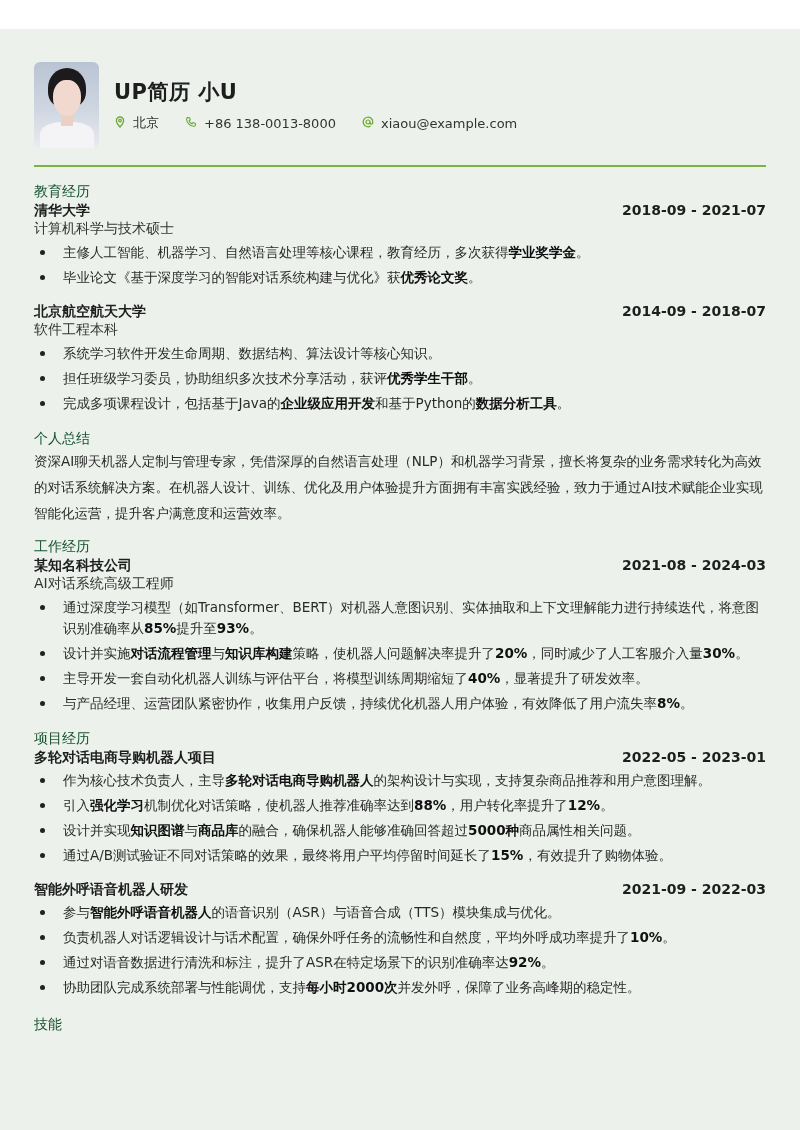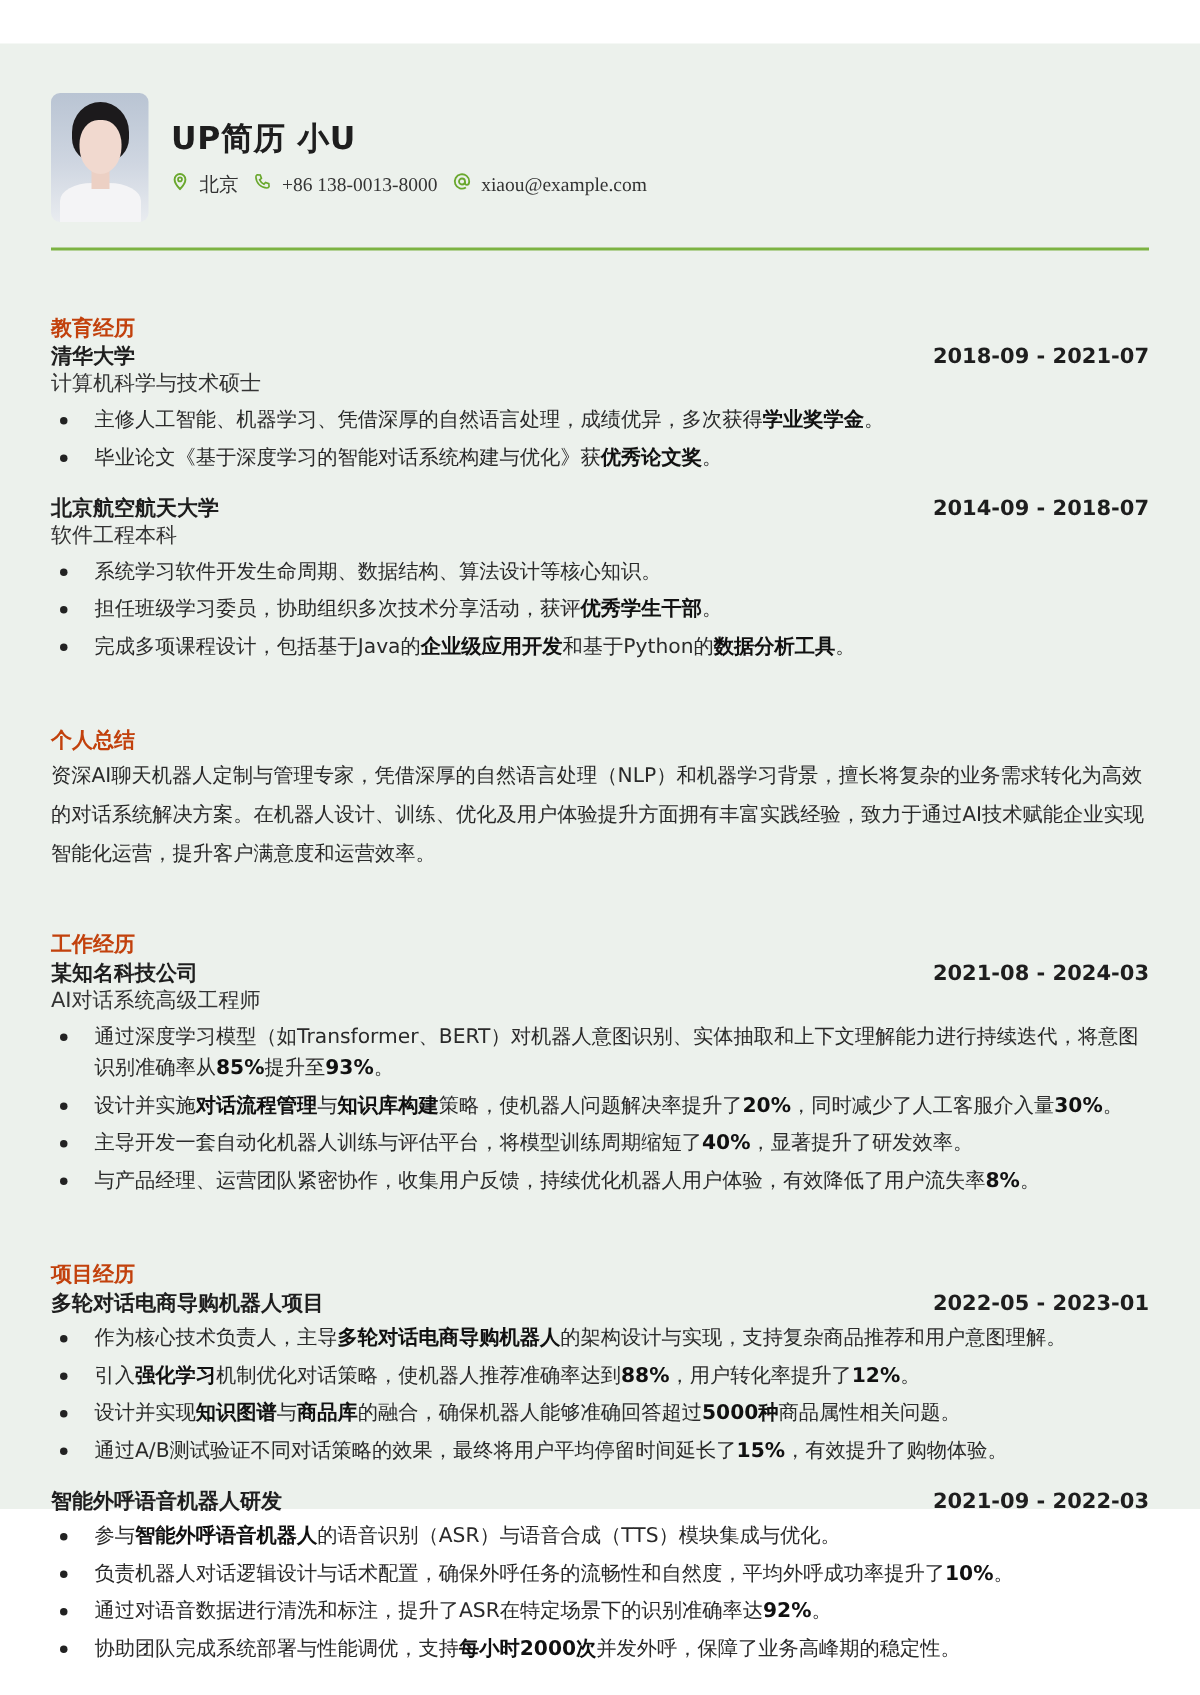--- a/index.html
+++ b/index.html
@@ -6,21 +6,21 @@
   html, body { width: 800px; height: 1130px; overflow: hidden; }
   body {
     background: #ffffff;
     font-family: "DejaVu Sans", "Liberation Sans", sans-serif;
     color: #222;
     position: relative;
   }
   .page {
     position: absolute;
     top: 29px; left: 0;
-    width: 800px; height: 977px;
+    width: 800px; height: 1101px;
     background: #ecf1ec;
   }
   .header {
     position: absolute;
     left: 34px; top: 33px;
     width: 732px; height: 106px;
   }
   .photo {
     position: absolute; left: 0; top: 0;
     width: 65px; height: 86px;
@@ -43,35 +43,35 @@
   .photo .body {
     position: absolute; left: 6px; top: 60px; width: 54px; height: 30px;
     background: #f4f4f6; border-radius: 40% 40% 0 0;
   }
   .name {
     position: absolute; left: 80px; top: 16px;
     font-size: 21px; font-weight: 700; color: #1e1e1e; letter-spacing: 0.5px;
   }
   .contacts {
     position: absolute; left: 80px; top: 52px;
-    display: flex; align-items: center; gap: 6px;
-    font-size: 13px; color: #333; font-family: Liberation Serif, serif;
+    display: flex; align-items: center; gap: 22px;
+    font-size: 13px; color: #333;
   }
   .contacts .c-item { display: flex; align-items: center; gap: 7px; margin-right: 4px; }
   .contacts svg { width: 12px; height: 12px; }
   .divider {
     position: absolute; left: 34px; top: 136px;
     width: 732px; height: 1.5px; background: #7cb342;
   }
   .content {
     position: absolute; left: 34px; top: 152px; width: 732px;
   }
   .section-title {
-    font-size: 14px; font-weight: 700; color: #c2410c;
-    line-height: 20px; height: 20px; margin-top: 28px;
+    font-size: 14px; font-weight: 400; color: #14532d;
+    line-height: 20px; height: 20px;
   }
   .entry-head {
     display: flex; justify-content: space-between; align-items: baseline;
     line-height: 18px; height: 18px;
   }
   .entry-title { font-size: 14px; font-weight: 700; color: #1e1e1e; }
   .entry-date { font-size: 14px; font-weight: 700; color: #1e1e1e; margin-left: 30px; }
   .entry-sub {
     display: flex; justify-content: flex-start;
     font-size: 14px; color: #333; line-height: 18px; height: 19px;
@@ -146,21 +146,21 @@
       <div>
         <div class="entry-head">
           <span class="entry-title">清华大学</span>
           <span class="entry-date">2018-09 - 2021-07</span>
         </div>
         <div class="entry-sub">
           <span>计算机科学与技术</span>
           <span>硕士</span>
         </div>
         <ul class="bullets">
-            <li><span>主修人工智能、机器学习、凭借深厚的自然语言处理，成绩优异，多次获得</span><b>学业奖学金</b><span>。</span></li>
+            <li><span>主修人工智能、机器学习、自然语言处理等核心课程，教育经历，多次获得</span><b>学业奖学金</b><span>。</span></li>
             <li><span>毕业论文《基于深度学习的智能对话系统构建与优化》获</span><b>优秀论文奖</b><span>。</span></li>
           </ul>
       </div>
 
       <div class="gap-s"></div>
 
       <div>
         <div class="entry-head">
           <span class="entry-title">北京航空航天大学</span>
           <span class="entry-date">2014-09 - 2018-07</span>

